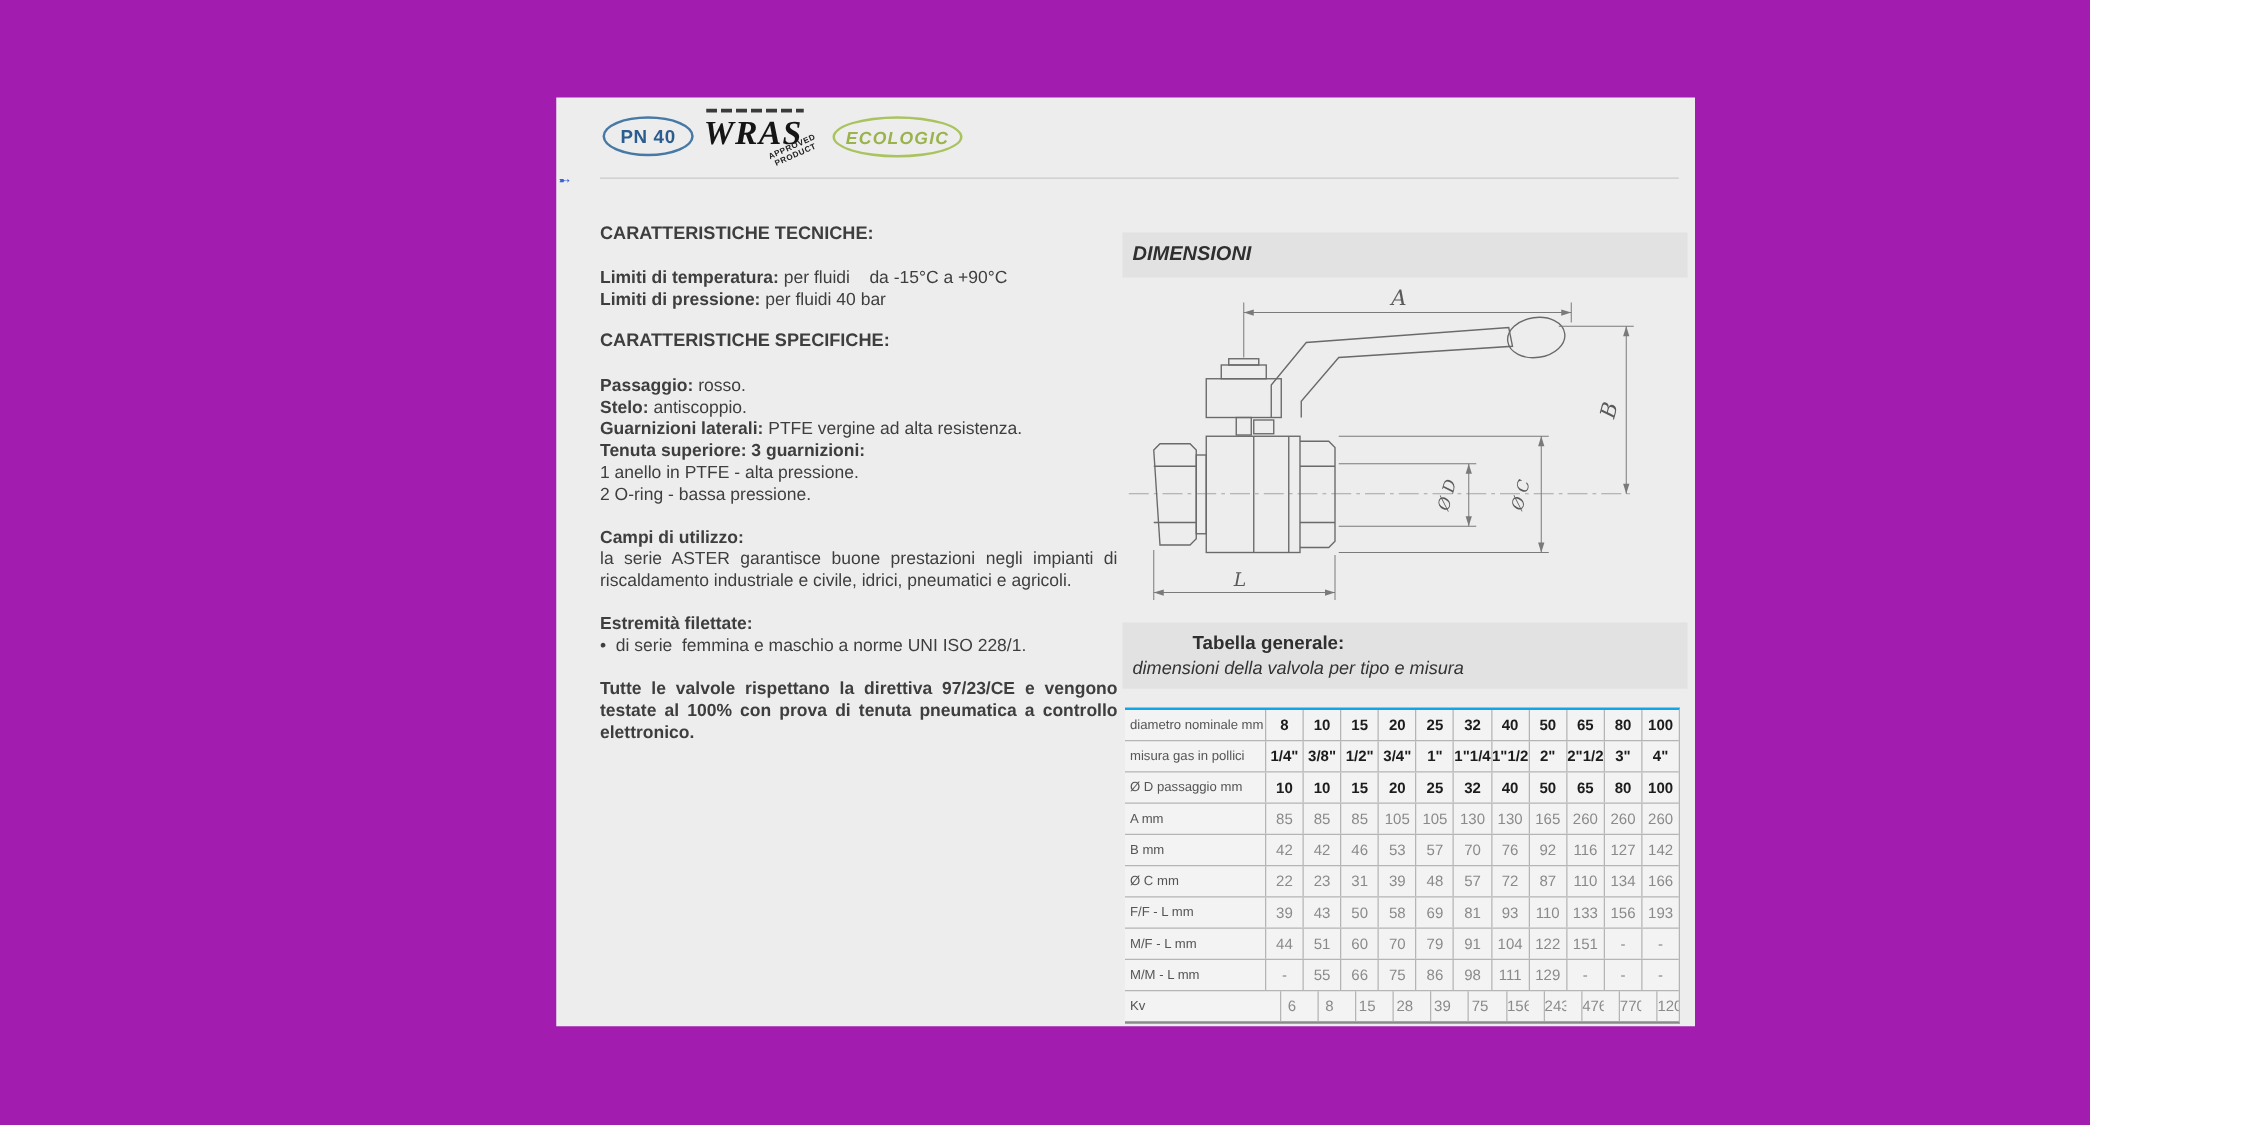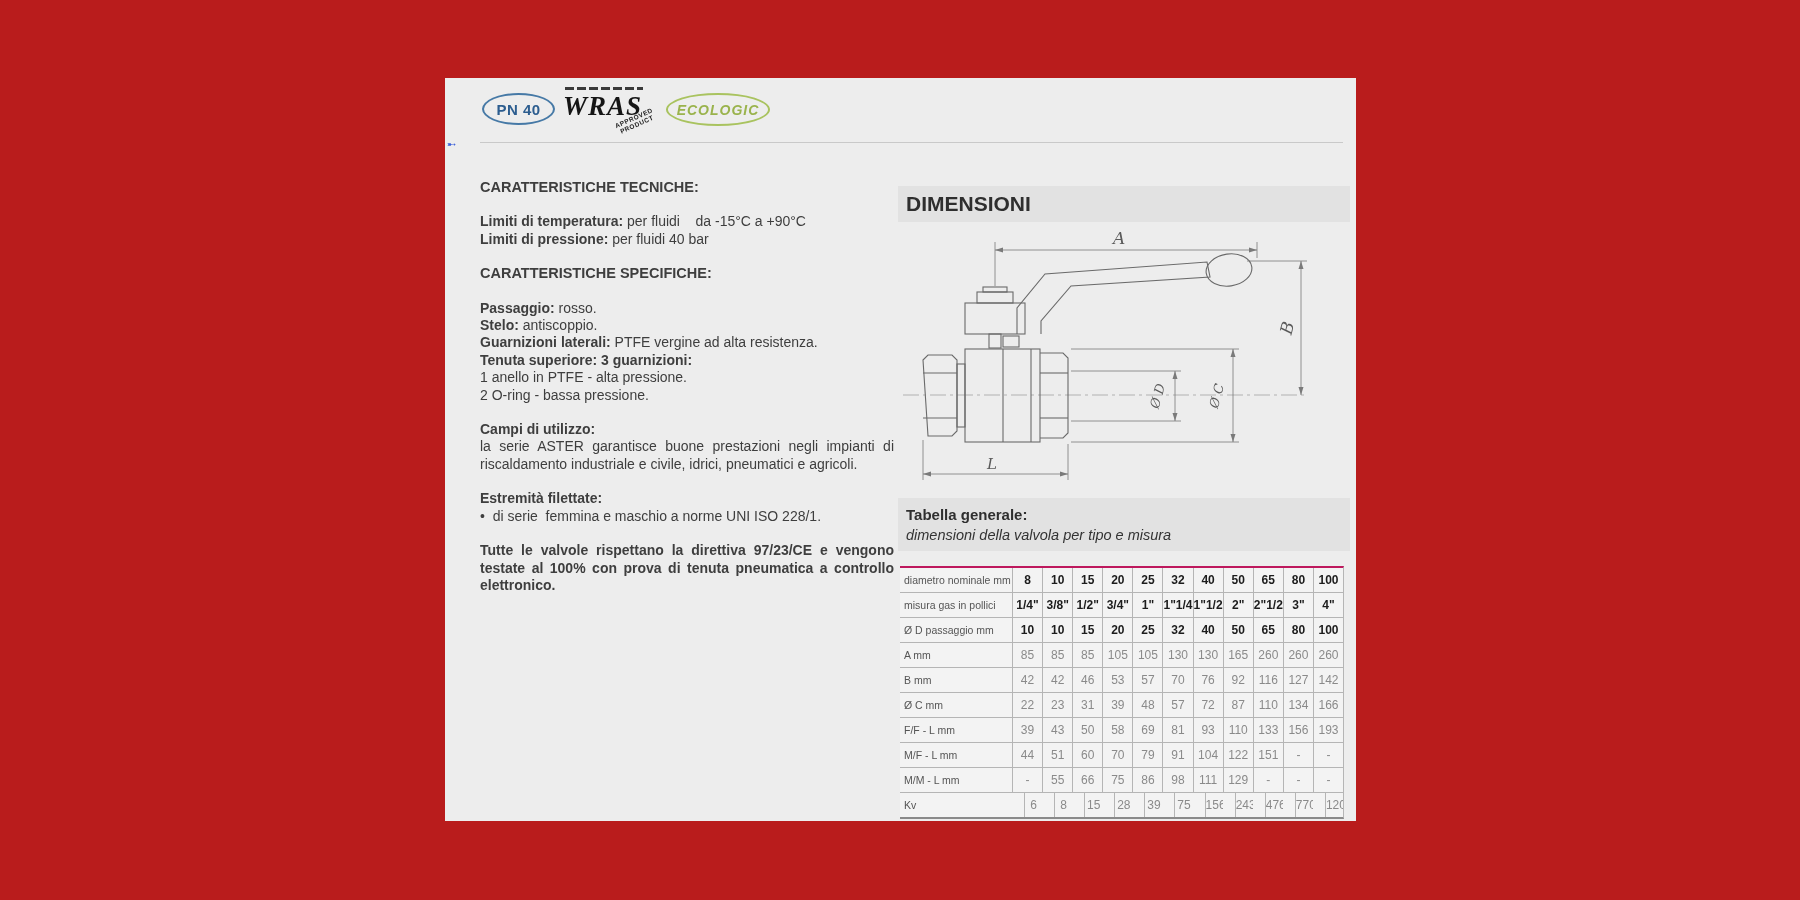--- a/index.html
+++ b/index.html
@@ -1,16 +1,16 @@
 <!DOCTYPE html>
 <html><head>
 <meta charset="utf-8">
 <style>
   html,body{margin:0;padding:0;background:#ffffff;}
-  #canvas{position:relative;width:1800px;height:900px;background:#b91c1c;overflow:hidden;
+  #canvas{position:relative;width:1672px;height:900px;background:#a21caf;overflow:hidden;
           font-family:"Liberation Sans", sans-serif;}
   .doc{position:absolute;left:445px;top:78px;width:911px;height:743px;background:#ededed;}
 
   
   .badges{position:absolute;left:0;top:0;width:100%;height:60px;}
   .badge-pn40{position:absolute;left:37px;top:15px;width:69px;height:28px;border:2px solid #4679a6;
               border-radius:50%;display:flex;align-items:center;justify-content:center;
               color:#2c5d8f;font-weight:bold;font-size:15px;letter-spacing:.5px;}
   .wras{position:absolute;left:118px;top:6px;width:100px;height:52px;text-align:center;}
   .wras-micro{position:absolute;left:2px;top:3px;width:78px;height:3px;
@@ -30,31 +30,31 @@
            font-size:14px;line-height:17.4px;}
   .leftcol p{margin:0 0 17px 0;}
   .leftcol .h{font-weight:bold;font-size:14.5px;}
   .leftcol .b{font-weight:bold;}
   .just{text-align:justify;-moz-text-align-last:left;text-align-last:left;}
   .directive{font-weight:bold;}
 
   
   .band{position:absolute;left:453px;width:452px;background:#e2e2e2;color:#2f2f2f;}
   .band-dim{top:108px;height:36px;line-height:36px;padding-left:8px;box-sizing:border-box;
-            font-weight:bold;font-size:21px;}
+            font-weight:bold;font-size:16px;font-style:italic;}
   .band-tab{top:420px;height:53px;padding:6px 8px;box-sizing:border-box;}
-  .band-tab .t1{font-weight:bold;font-size:15px;line-height:21px;}
+  .band-tab .t1{font-weight:bold;font-size:15px;line-height:21px;margin-left:48px;}
   .band-tab .t2{font-size:14.5px;line-height:21px;color:#333;font-style:italic;}
 
   .drawing{position:absolute;left:450px;top:146px;}
   .drawing text{font-family:"DejaVu Serif", serif;font-style:italic;fill:#5a5a5a;}
 
   
   .dims-table{position:absolute;left:455px;top:488px;width:443px;
-              border-top:2px solid #be185d;border-bottom:2px solid #8a8a8a;
+              border-top:2px solid #0ea5e9;border-bottom:2px solid #8a8a8a;
               border-right:1px solid #b5b5b5;background:#f3f3f3;}
   .t-row{display:flex;height:24px;border-bottom:1px solid #b5b5b5;}
   .t-row:last-child{border-bottom:none;gap:12px;}
   .t-label{width:112px;box-sizing:border-box;padding-left:4px;font-size:10.5px;color:#555;
            line-height:24px;white-space:nowrap;overflow:hidden;}
   .t-cell{flex:1;border-left:1px solid #b5b5b5;text-align:center;font-size:12px;
           line-height:24px;color:#8a8a8a;white-space:nowrap;overflow:hidden;}
   .t-bold .t-cell{color:#1c1c1c;font-weight:bold;}
 </style>
 </head>

